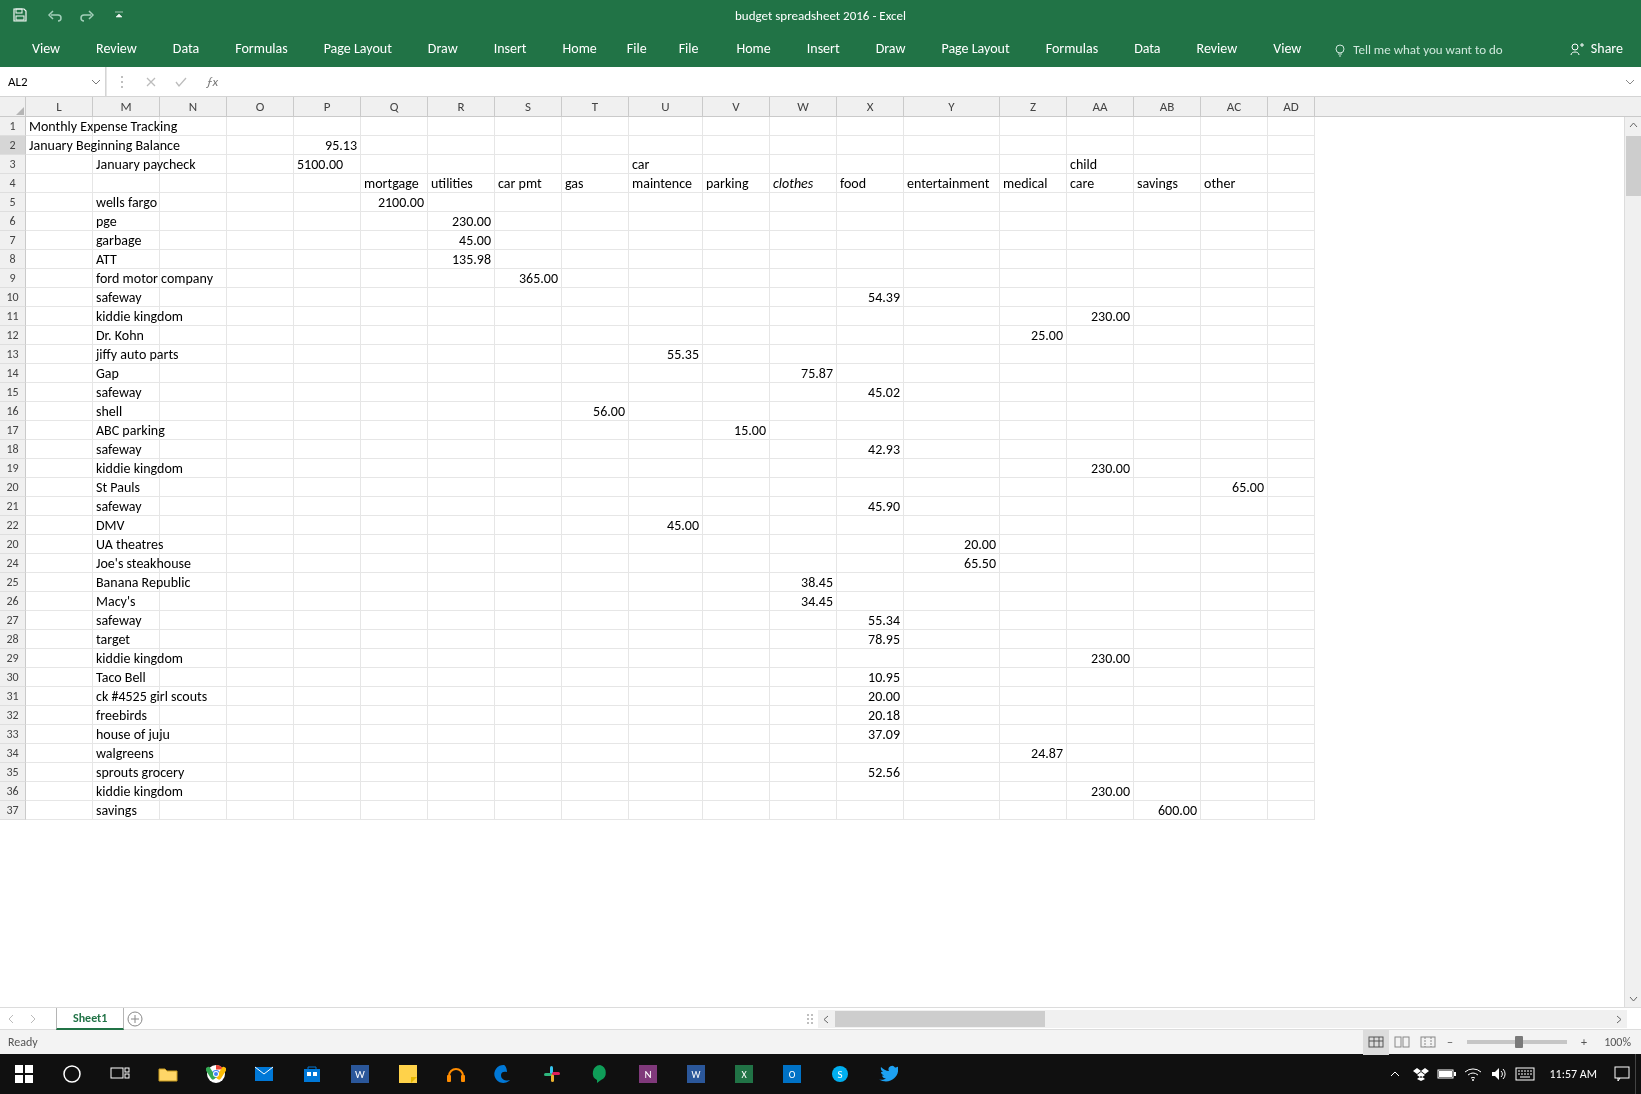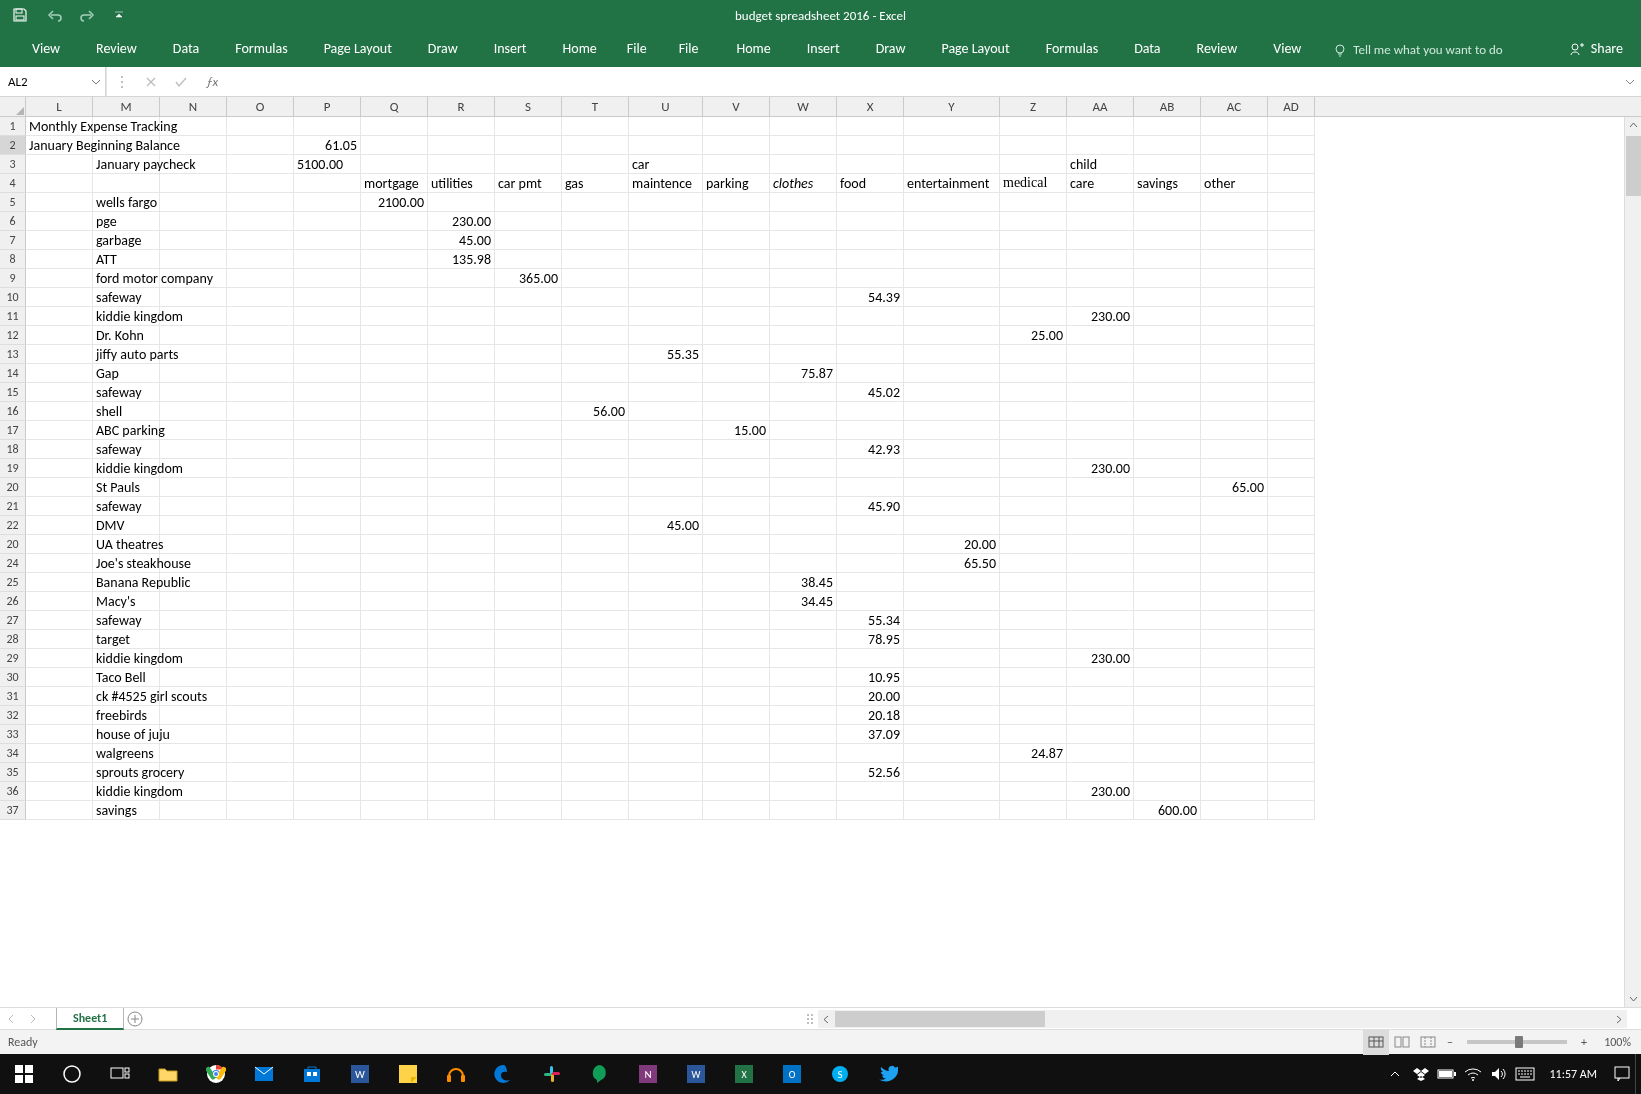--- a/index.html
+++ b/index.html
@@ -243,21 +243,21 @@
         <div class="cell" style="width: 67px;"></div>
         <div class="cell" style="width: 67px;"></div>
         <div class="cell" style="width: 47px;"></div>
       </div>
       <div class="row sel">
         <div class="rowhdr sel">2</div>
         <div class="cell" style="width: 67px; overflow: visible; z-index: 1; position: relative;">January Beginning Balance</div>
         <div class="cell" style="width: 67px;"></div>
         <div class="cell" style="width: 67px;"></div>
         <div class="cell" style="width: 67px;"></div>
-        <div class="cell r" style="width: 67px;">61.05</div>
+        <div class="cell r" style="width: 67px;">95.13</div>
         <div class="cell" style="width: 67px;"></div>
         <div class="cell" style="width: 67px;"></div>
         <div class="cell" style="width: 67px;"></div>
         <div class="cell" style="width: 67px;"></div>
         <div class="cell" style="width: 74px;"></div>
         <div class="cell" style="width: 67px;"></div>
         <div class="cell" style="width: 67px;"></div>
         <div class="cell" style="width: 67px;"></div>
         <div class="cell" style="width: 96px;"></div>
         <div class="cell" style="width: 67px;"></div>
@@ -297,21 +297,21 @@
         <div class="cell" style="width: 67px;"></div>
         <div class="cell" style="width: 67px;">mortgage</div>
         <div class="cell" style="width: 67px;">utilities</div>
         <div class="cell" style="width: 67px;">car pmt</div>
         <div class="cell" style="width: 67px;">gas</div>
         <div class="cell" style="width: 74px;">maintence</div>
         <div class="cell" style="width: 67px;">parking</div>
         <div class="cell" style="width: 67px; font-style: italic;">clothes</div>
         <div class="cell" style="width: 67px;">food</div>
         <div class="cell" style="width: 96px;">entertainment</div>
-        <div class="cell" style="width: 67px; font-family: Liberation Serif, serif;">medical</div>
+        <div class="cell" style="width: 67px;">medical</div>
         <div class="cell" style="width: 67px;">care</div>
         <div class="cell" style="width: 67px;">savings</div>
         <div class="cell" style="width: 67px;">other</div>
         <div class="cell" style="width: 47px;"></div>
       </div>
       <div class="row">
         <div class="rowhdr">5</div>
         <div class="cell" style="width: 67px;"></div>
         <div class="cell" style="width: 67px; overflow: visible; z-index: 1; position: relative;">wells fargo</div>
         <div class="cell" style="width: 67px;"></div>

